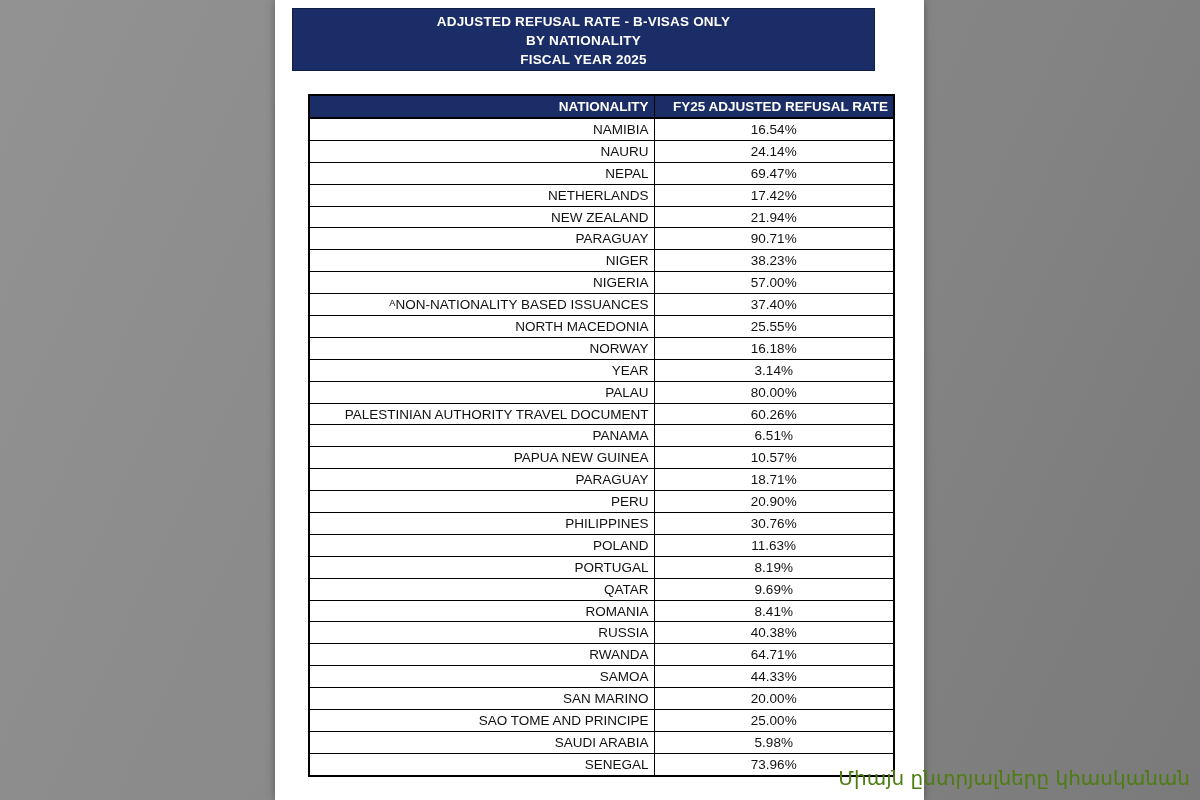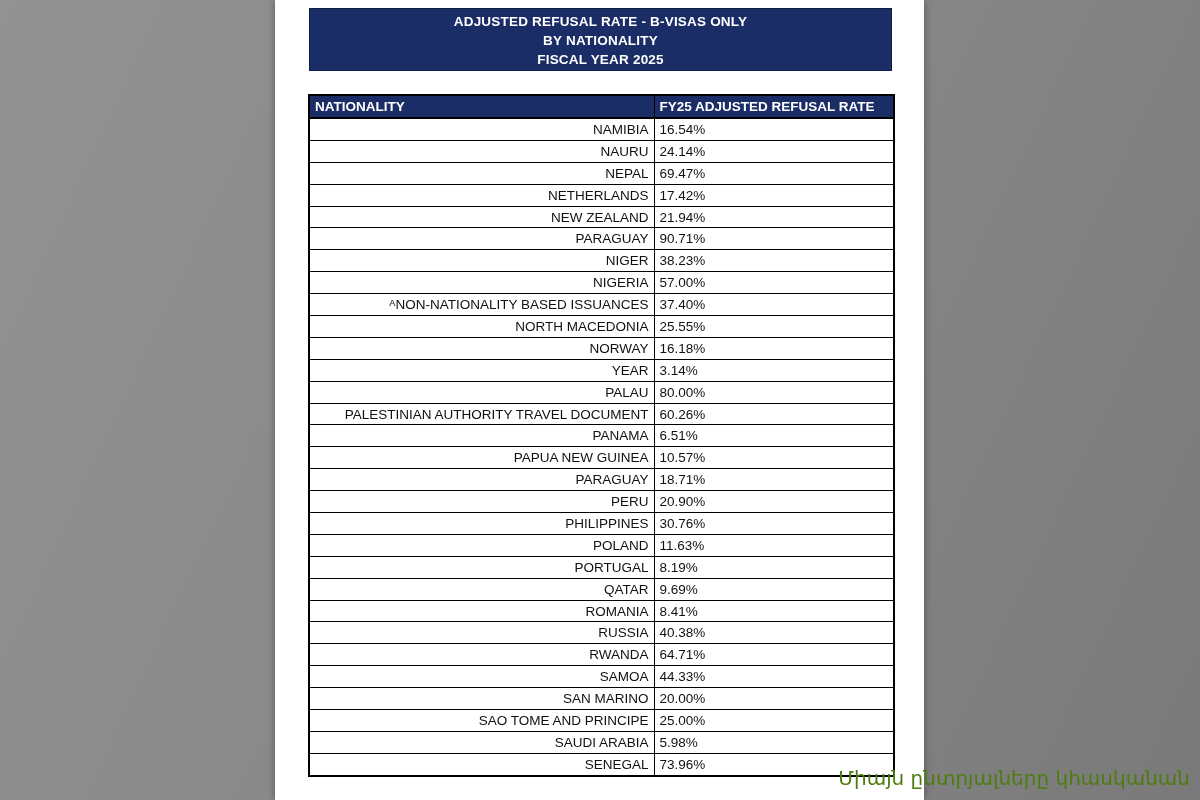--- a/index.html
+++ b/index.html
@@ -18,21 +18,21 @@
     position: absolute;
     left: 275px;
     top: 0;
     width: 649px;
     height: 800px;
     background: #ffffff;
     box-shadow: 0 0 8px rgba(0,0,0,0.35);
   }
   .title-box {
     position: absolute;
-    left: 34px;
+    left: 17px;
     top: 8px;
     width: 583px;
     height: 63px;
     background: #1b2d66;
     border: 1px solid #101d45;
     box-sizing: border-box;
     color: #ffffff;
     font-weight: bold;
     font-size: 13.5px;
     text-align: center;
@@ -56,36 +56,36 @@
   table.refusal-table td {
     border: 1px solid #000000;
     padding: 0 5px;
     overflow: hidden;
     white-space: nowrap;
   }
   table.refusal-table th {
     background: #1b2d66;
     color: #ffffff;
     font-weight: bold;
-    text-align: left;
+    text-align: right;
     height: 21px;
     border: 1px solid #000000;
     border-bottom-width: 2px;
   }
   table.refusal-table {
     border: 2px solid #000000;
   }
   table.refusal-table td {
     height: 20.9px;
   }
   td.nationality-cell {
     text-align: right;
   }
   td.rate-cell {
-    text-align: left;
+    text-align: center;
   }
   .watermark {
     position: absolute;
     right: 10px;
     top: 766px;
     font-size: 20px;
     color: #4d7c0f;
     font-family: "DejaVu Sans", "Liberation Sans", sans-serif;
   }
 </style>

